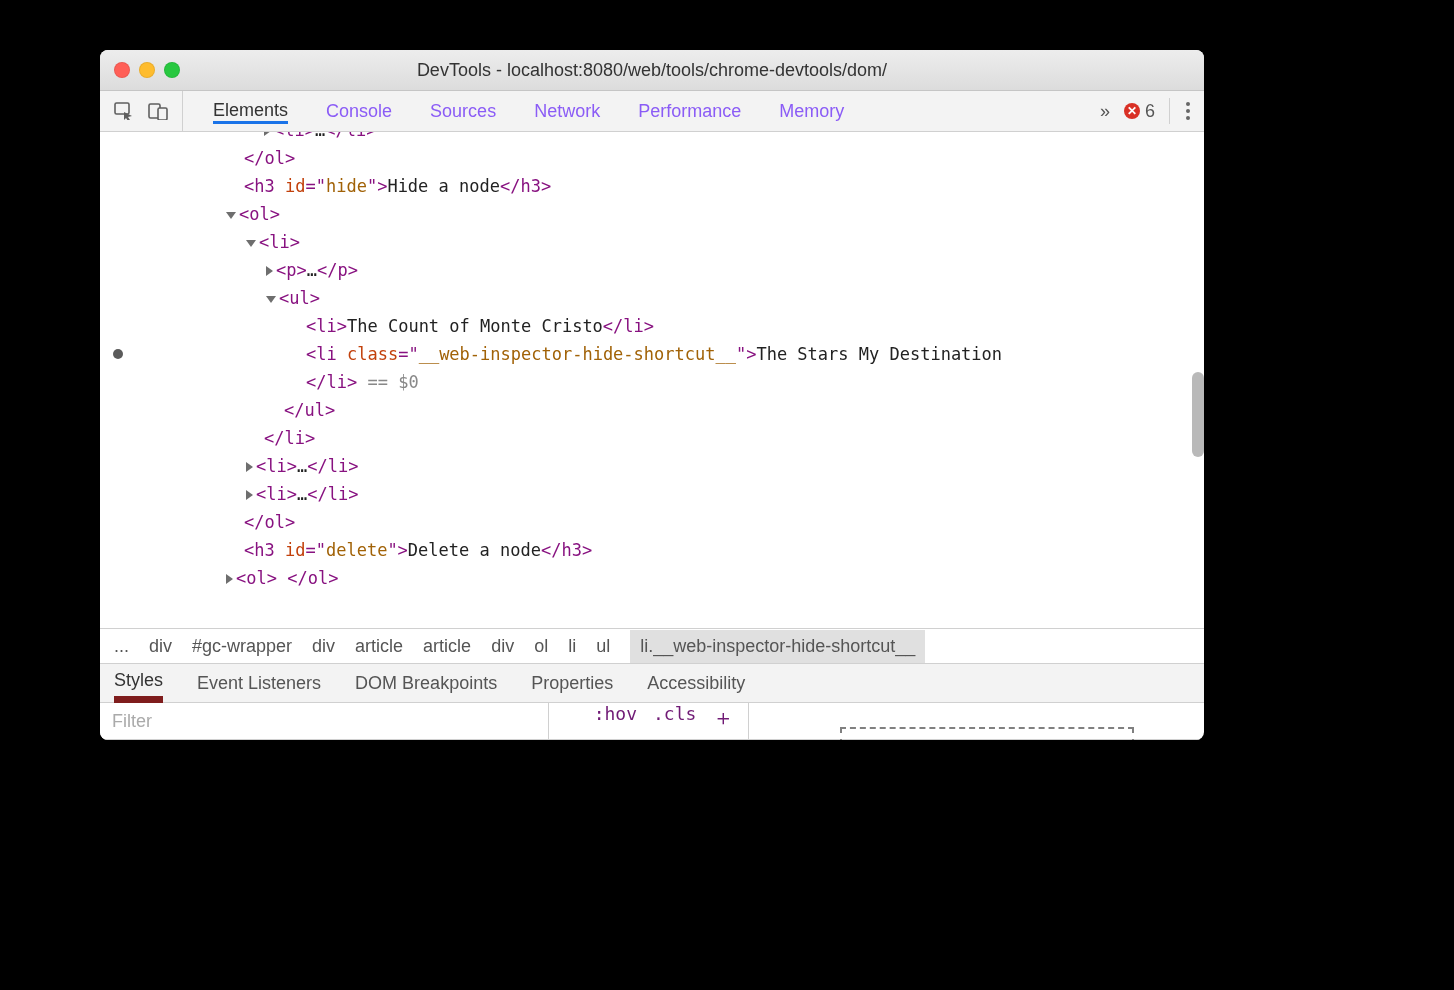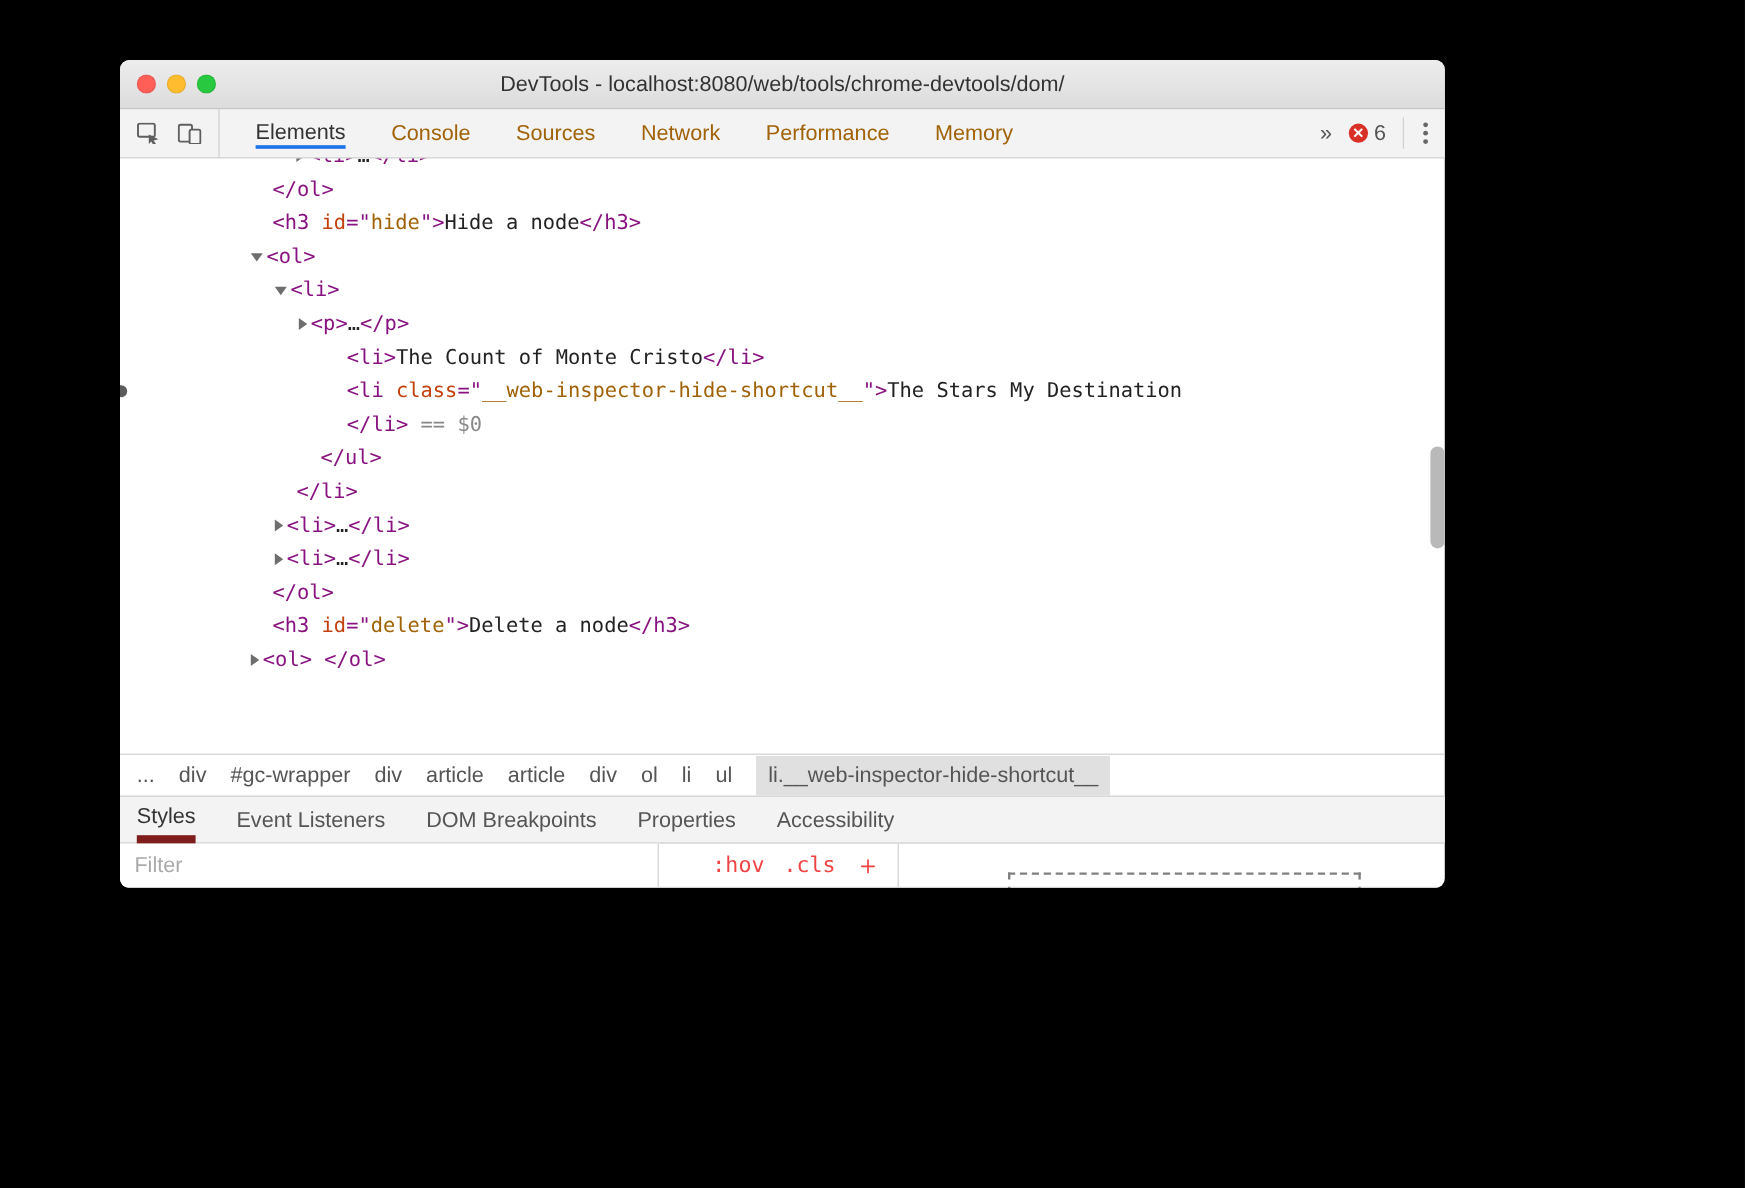--- a/index.html
+++ b/index.html
@@ -66,21 +66,21 @@
     padding-right:14px;
   }
   .tb-ico { width:20px; height:18px; display:inline-block; }
   .tabs {
     display:flex; height:100%; align-items:center;
     padding-left:30px; gap:38px;
     flex:1;
   }
   .tab {
     display:flex; align-items:center;
-    color:#a16207;
+    color:#8b5cf6;
     cursor:default;
   }
   .tab.active {
     color:#333;
     border-bottom:3px solid #1a73e8;
     margin-bottom:-1px;
     font-weight:400;
   }
   .tb-right {
     display:flex; align-items:center; gap:14px; padding-right:12px; height:100%;
@@ -98,21 +98,21 @@
   .domtree {
     flex:1;
     position:relative;
     overflow:hidden;
     font-family: Menlo, Consolas, monospace;
     font-size:17px;
     line-height:28px;
     color:#222;
   }
   .domtree-content {
-    padding: 0 0 0 1px;
+    padding: 0 0 0 18px;
     position:relative;
     top:-16px;
   }
   .tag { color:#881280; }
   .attr-name { color:#c2410c; }
   .attr-value { color:#a16207; }
   .text { color:#222; }
   .tri {
     display:inline-block;
     width:0; height:0;
@@ -192,24 +192,24 @@
   .filter-input {
     flex:1;
     border:none;
     border-right:1px solid #d0d0d0;
     padding:0 12px;
     font-size:18px;
     outline:none;
   }
   .filter-input::placeholder { color:#aaa;}
   .filter-tools {
-    display:flex; align-items:center; gap:16px;
+    display:flex; align-items:flex-start; gap:16px;
     padding:0 14px;
     font-family: Menlo, Consolas, monospace;
-    color:#ef4444;
+    color:#701a75;
     border-right:1px solid #d0d0d0;
   }
   .plus { font-size:22px; font-weight:300;}
   .spacer-right { flex:1; position:relative;}
   .dashed-box {
     position:absolute;
     left:60px;
     bottom:-6px;
     width:290px;
     height:14px;
@@ -270,20 +270,21 @@
   </div>
 
   <div class="domtree">
     <div class="domtree-content">
       <div class="indent3b nowrap"><span class="tri right"></span><span class="tag">&lt;<span>li</span>&gt;</span><span class="text">…</span><span class="tag">&lt;/<span>li</span>&gt;</span></div>
       <div class="indent2b nowrap"><span class="tag">&lt;/<span>ol</span>&gt;</span></div>
       <div class="indent2b nowrap"><span class="tag">&lt;<span>h3</span> <span class="attr-name">id</span>="<span class="attr-value">hide</span>"&gt;</span><span class="text">Hide a node</span><span class="tag">&lt;/<span>h3</span>&gt;</span></div>
       <div class="indent2 nowrap"><span class="tri down"></span><span class="tag">&lt;<span>ol</span>&gt;</span></div>
       <div class="indent3 nowrap"><span class="tri down"></span><span class="tag">&lt;<span>li</span>&gt;</span></div>
       <div class="indent4 nowrap"><span class="tri right"></span><span class="tag">&lt;<span>p</span>&gt;</span><span class="text">…</span><span class="tag">&lt;/<span>p</span>&gt;</span></div>
+      <div class="indent4 nowrap"><span class="tri down"></span><span class="tag">&lt;<span>ul</span>&gt;</span></div>
       <div class="indent5 nowrap"><span class="tag">&lt;<span>li</span>&gt;</span><span class="text">The Count of Monte Cristo</span><span class="tag">&lt;/<span>li</span>&gt;</span></div>
 
       <div class="indent5 highlight-row nowrap">
         <span class="gutter-dot"></span>
         <span class="tag">&lt;<span>li</span> <span class="attr-name">class</span>="<span class="attr-value">__web-inspector-hide-shortcut__</span>"&gt;</span><span class="text">The Stars My Destination</span>
       </div>
       <div class="indent5 highlight-row nowrap">
         <span class="tag">&lt;/<span>li</span>&gt;</span> <span class="eq0">== $0</span>
       </div>
 

